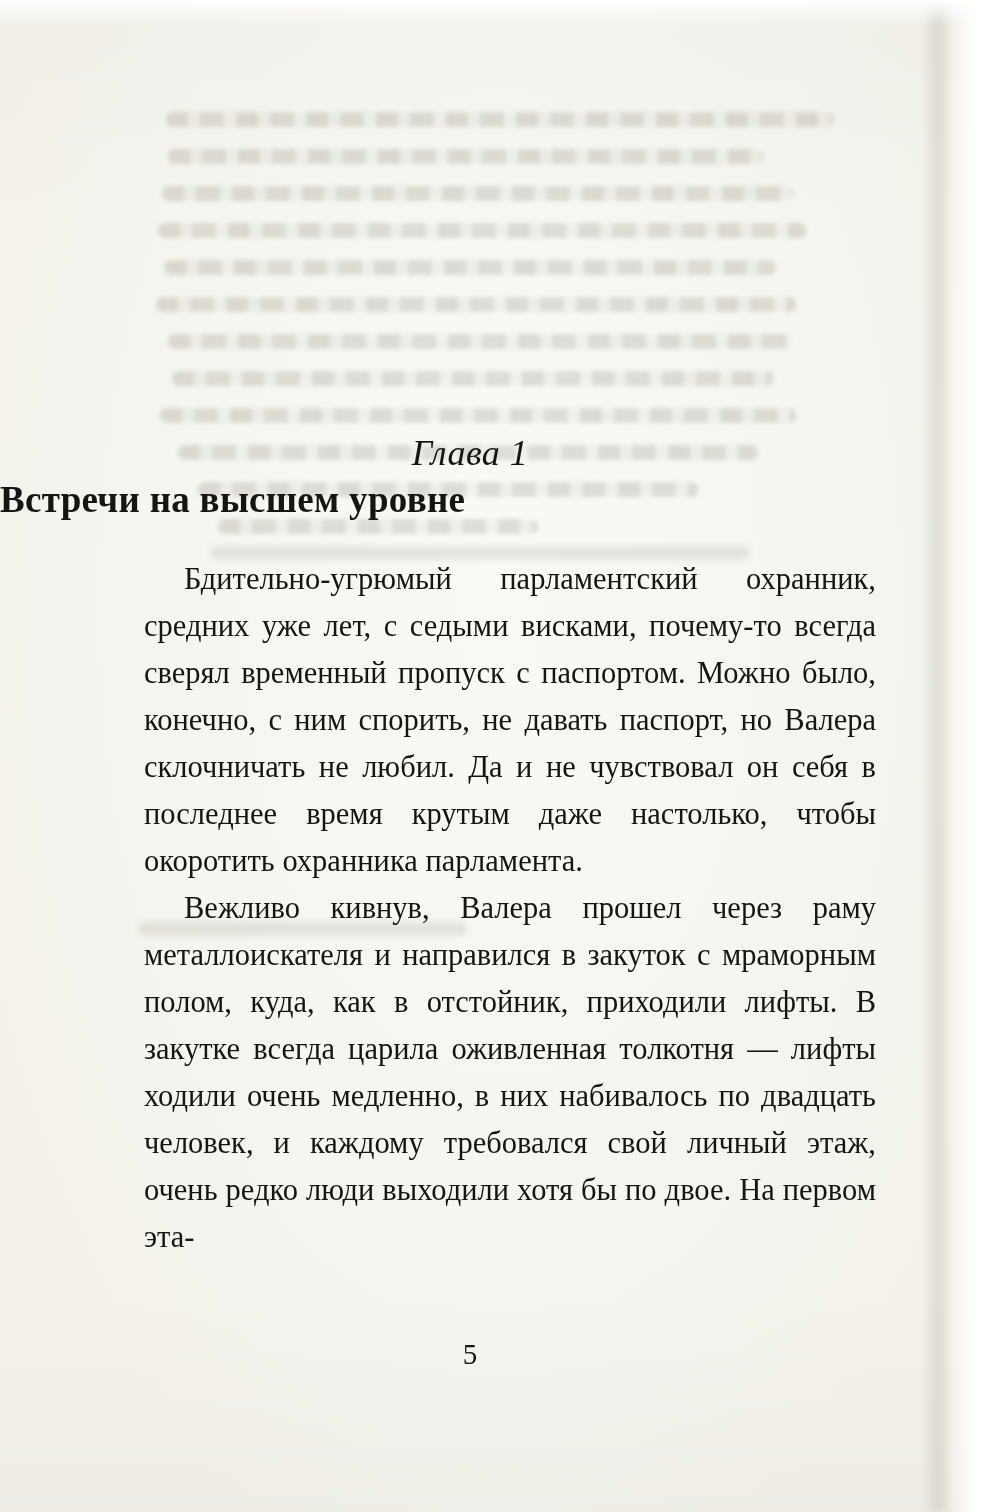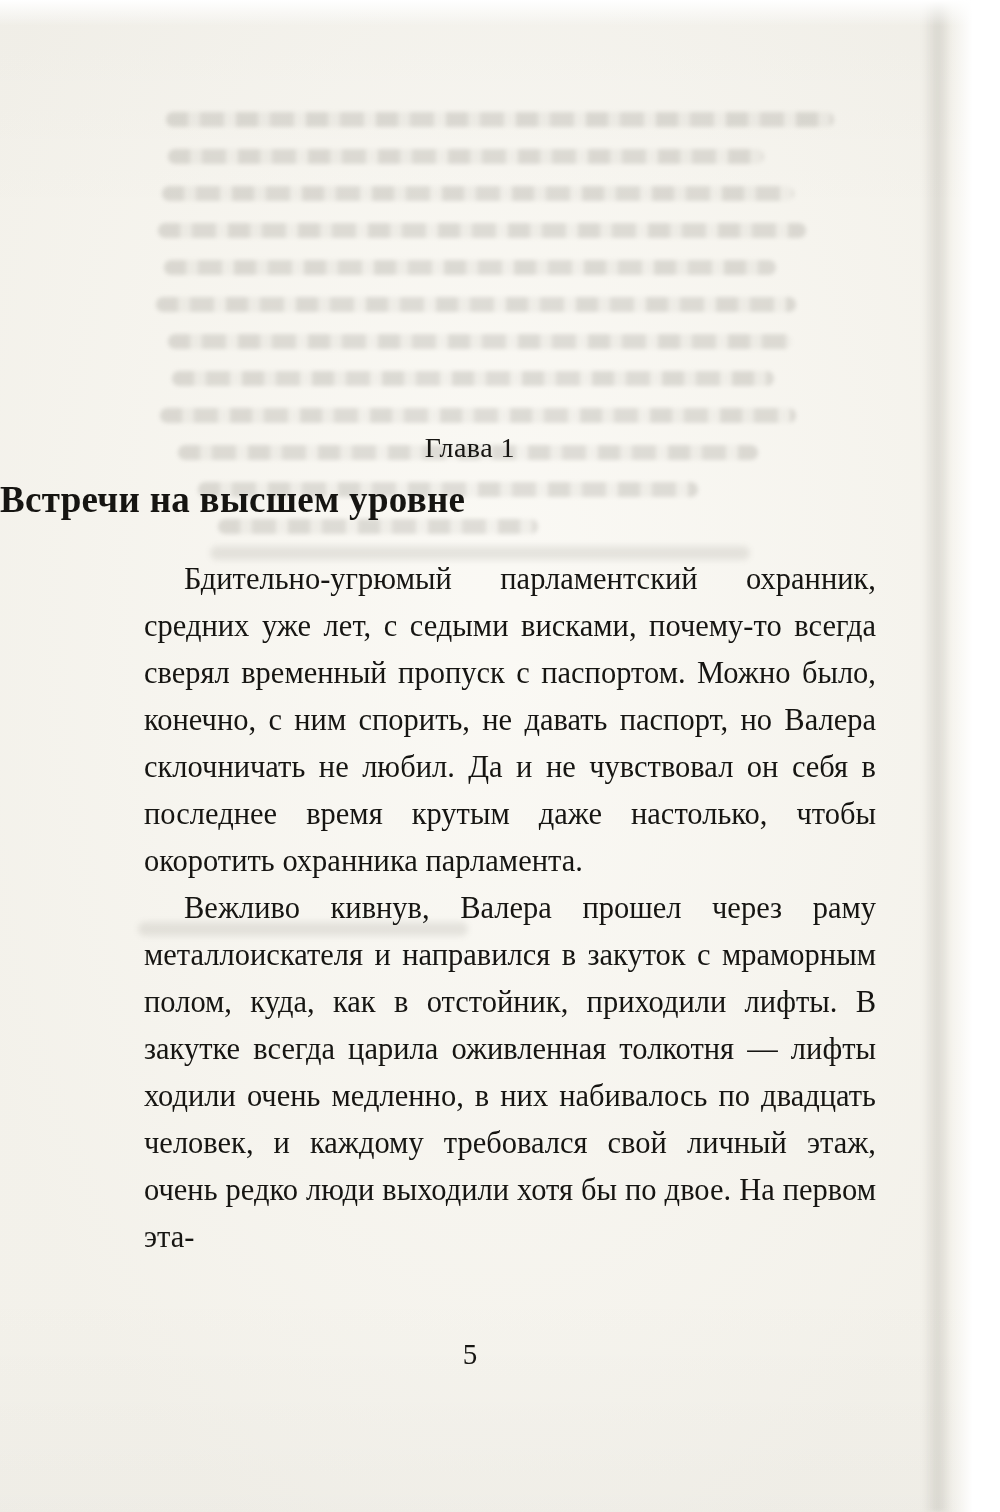--- a/index.html
+++ b/index.html
@@ -58,21 +58,22 @@
     height: 14px; border-radius: 7px;
     background: #716d63;
     filter: blur(3px);
     opacity: 0.14;
     pointer-events: none;
   }
   .chapter-label {
     position: absolute;
     top: 432px; left: 0; width: 940px;
     text-align: center;
-    font-size: 28px;
+    font-style: italic;
+    font-size: 36px;
     letter-spacing: 0.5px;
   }
   .chapter-title {
     position: absolute;
     top: 478px; left: 0; width: 940px;
     text-align: left;
     font-weight: bold;
     font-size: 37px;
     letter-spacing: 0.3px;
   }

